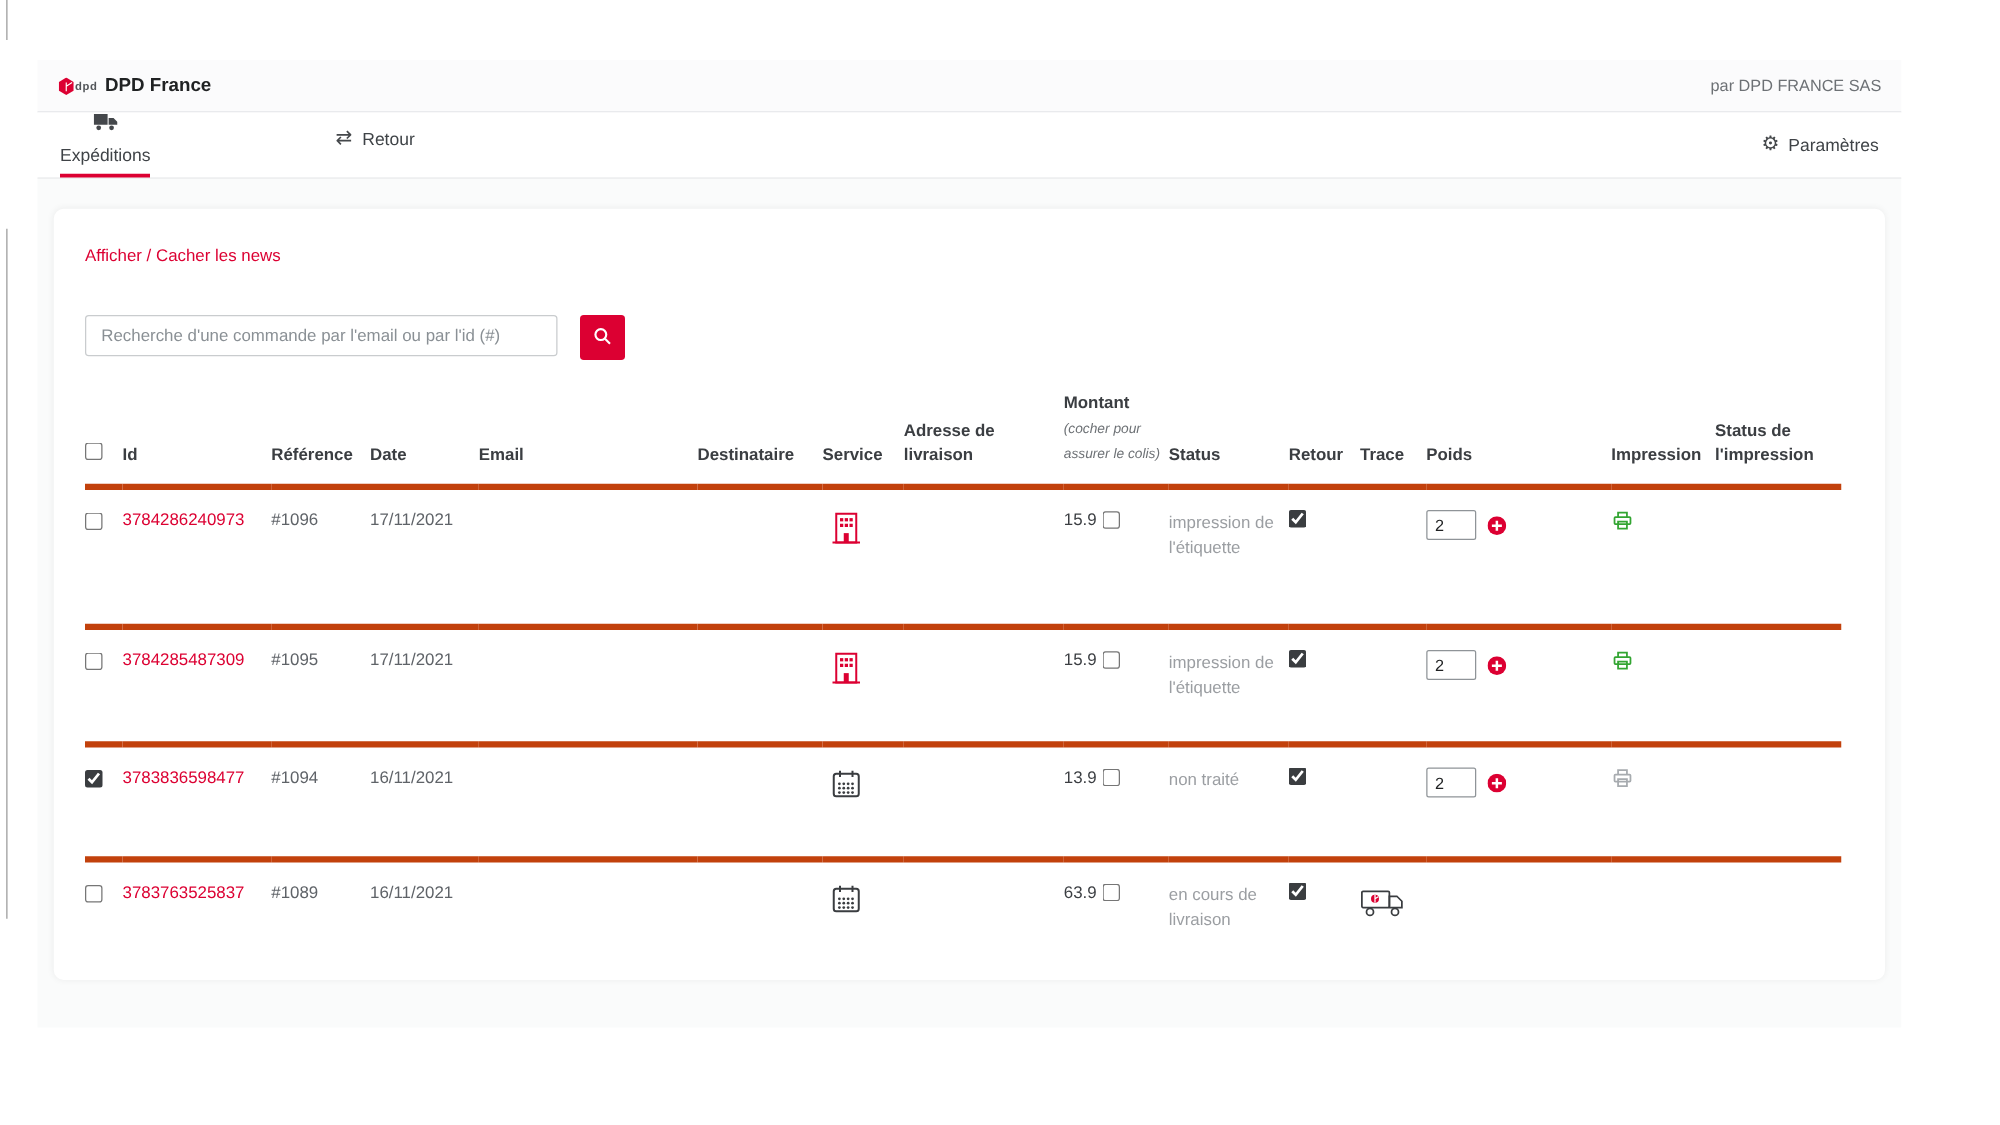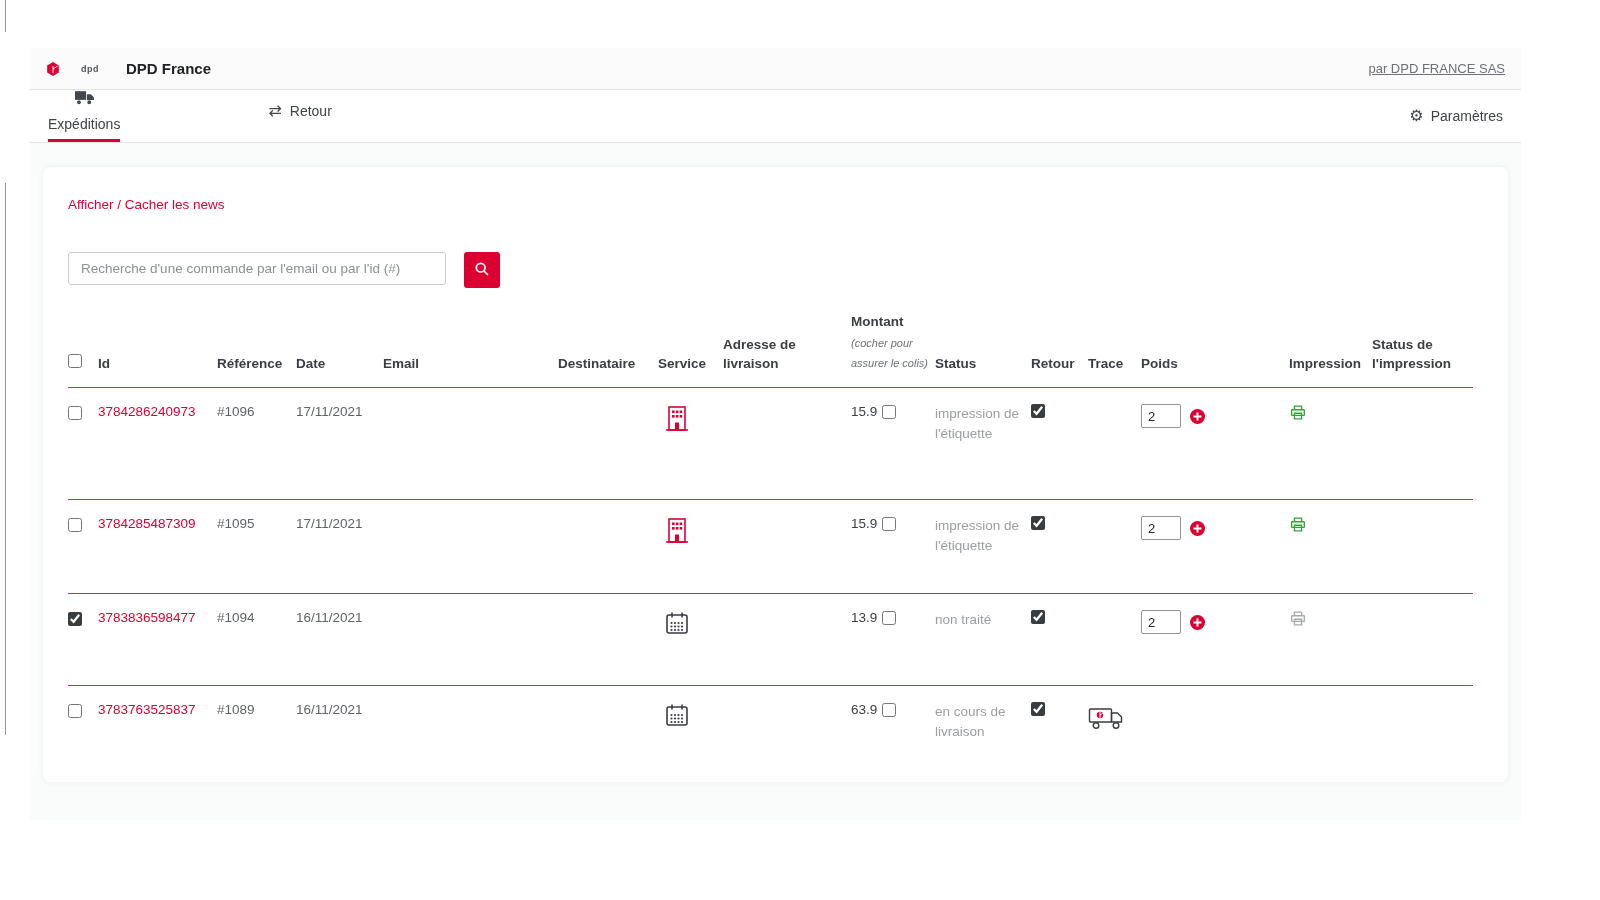--- a/index.html
+++ b/index.html
@@ -7,25 +7,25 @@
     font-family:"Liberation Sans", sans-serif; color:#202223; }
   .edge-line { position:absolute; left:5px; width:1px; background:#9a9a9a; }
   .edge-a { top:0; height:32px; }
   .edge-b { top:183px; height:552px; }
 
   .app-frame { position:absolute; left:30px; top:48px; width:1491px; }
 
   
   .app-header { display:flex; align-items:center; justify-content:space-between;
     height:42px; padding:0 16px; background:#fbfbfc; border-bottom:1px solid #e4e5e7; }
-  .brand { display:flex; align-items:center; gap:21px;text-align:right; }
+  .brand { display:flex; align-items:center; gap:0;text-align:right; }
   .brand-mark { display:inline-flex; }
   .brand-dpd-text { font-size:9px; font-weight:bold; color:#53565a; letter-spacing:.5px; }
   .app-title { font-size:15px; font-weight:600; color:#202223; margin-left:6px; }
-  .byline { font-size:13px; color:#6d7175;text-decoration:underline; }
+  .byline { font-size:13px; color:#6d7175; }
 
   
   .tab-bar { display:flex; align-items:center; height:53px; padding:0 18px;
     background:#fff; border-bottom:1px solid #e4e5e7; }
   .tab { display:inline-flex; align-items:center; gap:8px; font-size:14px;
     color:#3f4347; padding-bottom:7px; border-bottom:3px solid transparent; cursor:pointer; }
   .tab.active { border-bottom-color:#dc0032;flex-direction:column; }
   .tab + .tab { margin-left:148px; }
   .settings-link { margin-left:auto; display:inline-flex; align-items:center; gap:7px;
     font-size:14px; color:#3f4347; cursor:pointer; }
@@ -52,21 +52,21 @@
   .actions { display:flex; gap:6px; margin-top:6px; }
   .action-btn { height:34px; background:#dc0032; color:#fff; border:none; border-radius:3px;
     font-size:13.5px; font-weight:bold; padding:0 16px; cursor:pointer;
     font-family:"Liberation Sans",sans-serif; white-space:nowrap; }
 
   
   table { width:1405px; border-collapse:collapse; table-layout:fixed; }
   th { font-size:13.5px; font-weight:bold; color:#3b3e42; text-align:left;
     vertical-align:bottom; padding:0 4px 14px 0; line-height:19px; }
   td { vertical-align:top; padding:16px 4px 0 0; font-size:13.5px; }
-  tbody tr { border-top:1px solid #c2410c; }
+  tbody tr { border-top:5px solid #c2410c; }
   .tr-h1 { height:112px; } .tr-h2 { height:94px; } .tr-h3 { height:92px; } .tr-h4 { height:86px; }
 
   .montant-head { width:80px; }
   .montant-note { font-size:11px; font-style:italic; font-weight:normal; color:#6d7175;
     line-height:20px; margin-top:2px; }
 
   input[type="checkbox"] { width:14px; height:14px; accent-color:#3a3d40; cursor:pointer; }
   td.cb-cell, th.cb-cell { padding-top:18px; }
 
   .id-link { color:#dc0032; cursor:pointer; }

